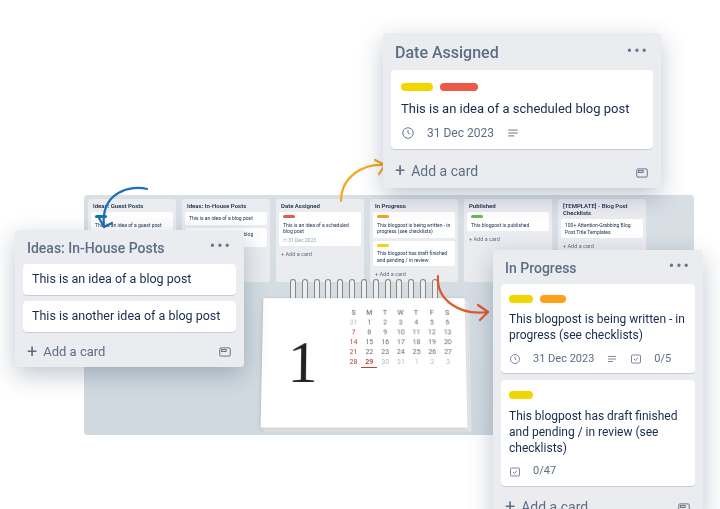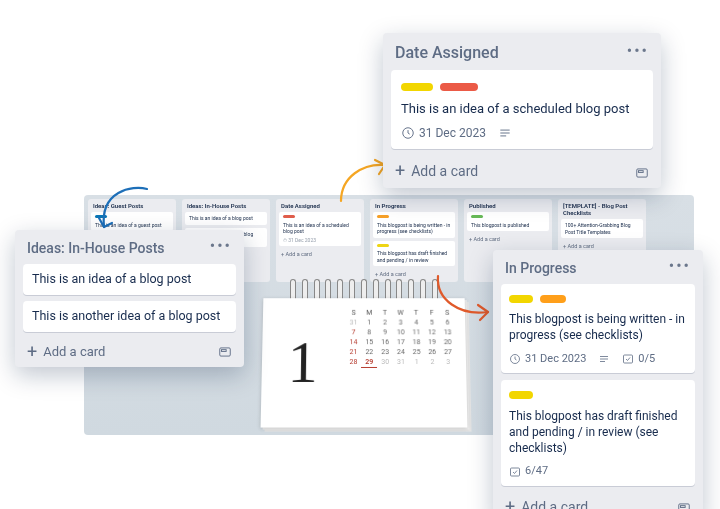--- a/index.html
+++ b/index.html
@@ -143,21 +143,21 @@
     margin-right: 4px;
   }
   .card-meta {
     display: flex;
     align-items: center;
     gap: 12px;
     margin-top: 8px;
     font-size: 12px;
     color: #5e6c84;
   }
-  .meta-item { display:flex; align-items:center; gap:4px }
+  .meta-item { display:flex; align-items:center; gap:12px }
   .add-row {
     display:flex;align-items:center;justify-content:space-between;
     padding: 6px 4px 2px 4px;
     color:#5e6c84; font-size:14px;
   }
   .add-btn{display:flex;align-items:center;gap:6px;cursor:pointer}
   .add-btn .plus{font-size:18px;line-height:14px}
   .tpl-icon{cursor:pointer}
 
   
@@ -417,21 +417,21 @@
     <div class="labels">
       <span class="label-pill" style="background:#f2d600;width:24px"></span>
     </div>
     <div>This blogpost has draft finished and pending / in review (see checklists)</div>
     <div class="card-meta">
       <span class="meta-item">
         <svg class="icon sm" viewBox="0 0 24 24">
             <rect x="3" y="4" width="18" height="16" rx="2"></rect>
             <path d="M8 12l3 3 5-6"></path>
           </svg>
-        <span>6/47</span>
+        <span>0/47</span>
       </span>
     </div>
   </div>
 
   <div class="add-row">
     <div class="add-btn">
       <span class="plus">+</span>
       <span>Add a card</span>
     </div>
     <span class="tpl-icon">

